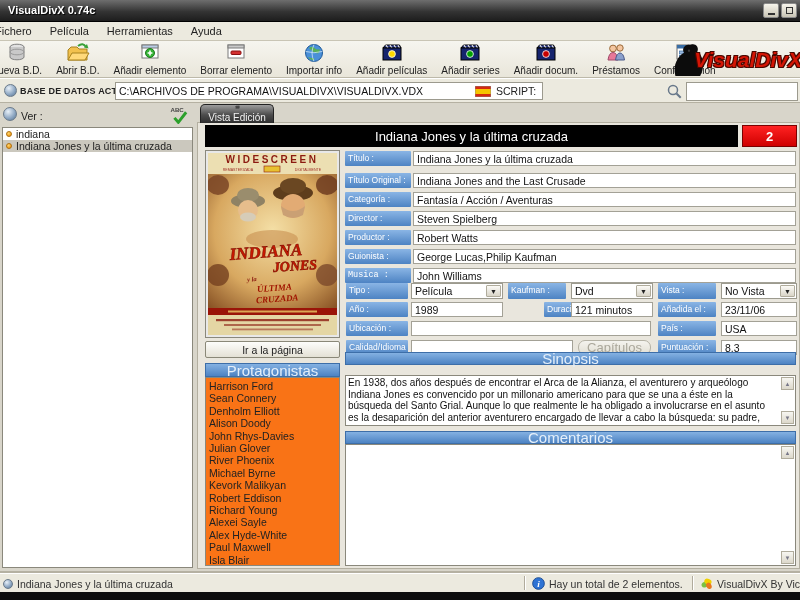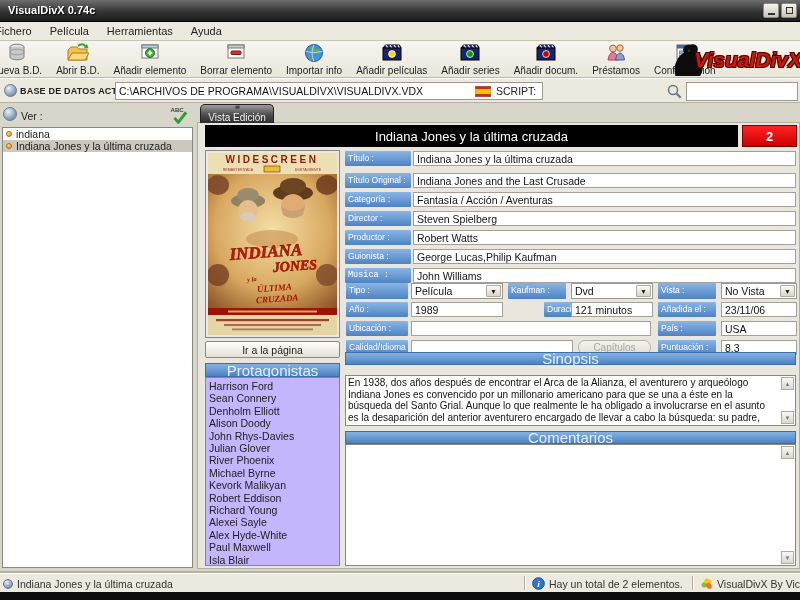--- a/index.html
+++ b/index.html
@@ -69,41 +69,41 @@
     display:flex; align-items:center; justify-content:center; }
 
   #poster-frame { left:205px; top:150px; width:135px; height:188px; border:1px solid #8a887c; background:#e8e8e8; padding:2px; }
   #goto-btn { left:205px; top:341px; width:135px; height:17px;
     background:linear-gradient(#fdfdfb,#e4e1d5); border:1px solid #8a8878; border-radius:2px;
     font-size:10.5px; color:#222; display:flex; align-items:center; justify-content:center; }
 
   .bluehdr { background:linear-gradient(#84b1e2,#4d83c3); border:1px solid #3d6ea8; color:#e4effa;
     font-size:15px; display:flex; align-items:center; justify-content:center; }
   #cast-hdr { left:205px; top:363px; width:135px; height:14px; }
-  #cast-list { left:205px; top:377px; width:135px; height:189px; background:#c4b5fd; border:1px solid #8a887c;
+  #cast-list { left:205px; top:377px; width:135px; height:189px; background:#f97316; border:1px solid #8a887c;
     font-size:10.5px; line-height:12.4px; padding:2px 0 10px 3px; white-space:pre-line; overflow:hidden; }
 
   .flabel { position:absolute; background:linear-gradient(#8ab5e5,#4d83c3); color:#fff; font-size:8.5px;
     padding:2px 0 0 3px; white-space:nowrap; overflow:hidden; border-radius:1px; }
   .finput { position:absolute; font-family:"Liberation Sans", sans-serif; background:#fff; border:1px solid #a3a196;
     font-size:10.5px; padding:0 3px; color:#111; }
 
   #sin-hdr { left:345px; top:352px; width:451px; height:13px; }
   #sin-box { left:345px; top:375px; width:451px; height:51px; background:#fff; border:1px solid #8a887c; }
   #sin-text { position:absolute; left:2px; top:1px; width:430px; height:47px; border:none; resize:none;
     font-family:"Liberation Sans", sans-serif; font-size:10px; line-height:11.5px; color:#111; overflow:hidden; background:#fff; }
   #com-hdr { left:345px; top:431px; width:451px; height:13px; }
   #com-box { left:345px; top:444px; width:451px; height:122px; background:#fff; border:1px solid #8a887c; }
   #com-text { position:absolute; left:2px; top:1px; width:430px; height:118px; border:none; resize:none;
     font-family:"Liberation Sans", sans-serif; font-size:10px; background:#fff; }
   .sarrow { position:absolute; right:1px; width:13px; height:13px; background:linear-gradient(#f7f6f1,#dcd8cb);
     border:1px solid #b0ac9c; font-size:6px; color:#778; display:flex; align-items:center; justify-content:center; }
 
   .disabled-btn { position:absolute; background:linear-gradient(#f4f3ee,#e2dfd4); border:1px solid #b5b2a5; border-radius:7px;
-    color:#aaa79b; font-size:10px; display:flex; align-items:center; justify-content:center; }
+    color:#aaa79b; font-size:13px; display:flex; align-items:center; justify-content:center; }
 
   
   #statusbar { left:0; top:573px; width:800px; height:19px; background:#eceadf; border-top:1px solid #fff; box-shadow:0 -2px 0 #b5b1a2; }
   #statusbar .stext { position:absolute; top:4px; font-size:10.5px; color:#333; white-space:nowrap; }
   .vsep { position:absolute; top:2px; width:1px; height:14px; background:#b0ab9c; box-shadow:1px 0 0 #fff; }
   #bottomstrip { left:0; top:592px; width:800px; height:8px; background:#0d0d0d; }
 </style>
 </head>
 <body>
 

